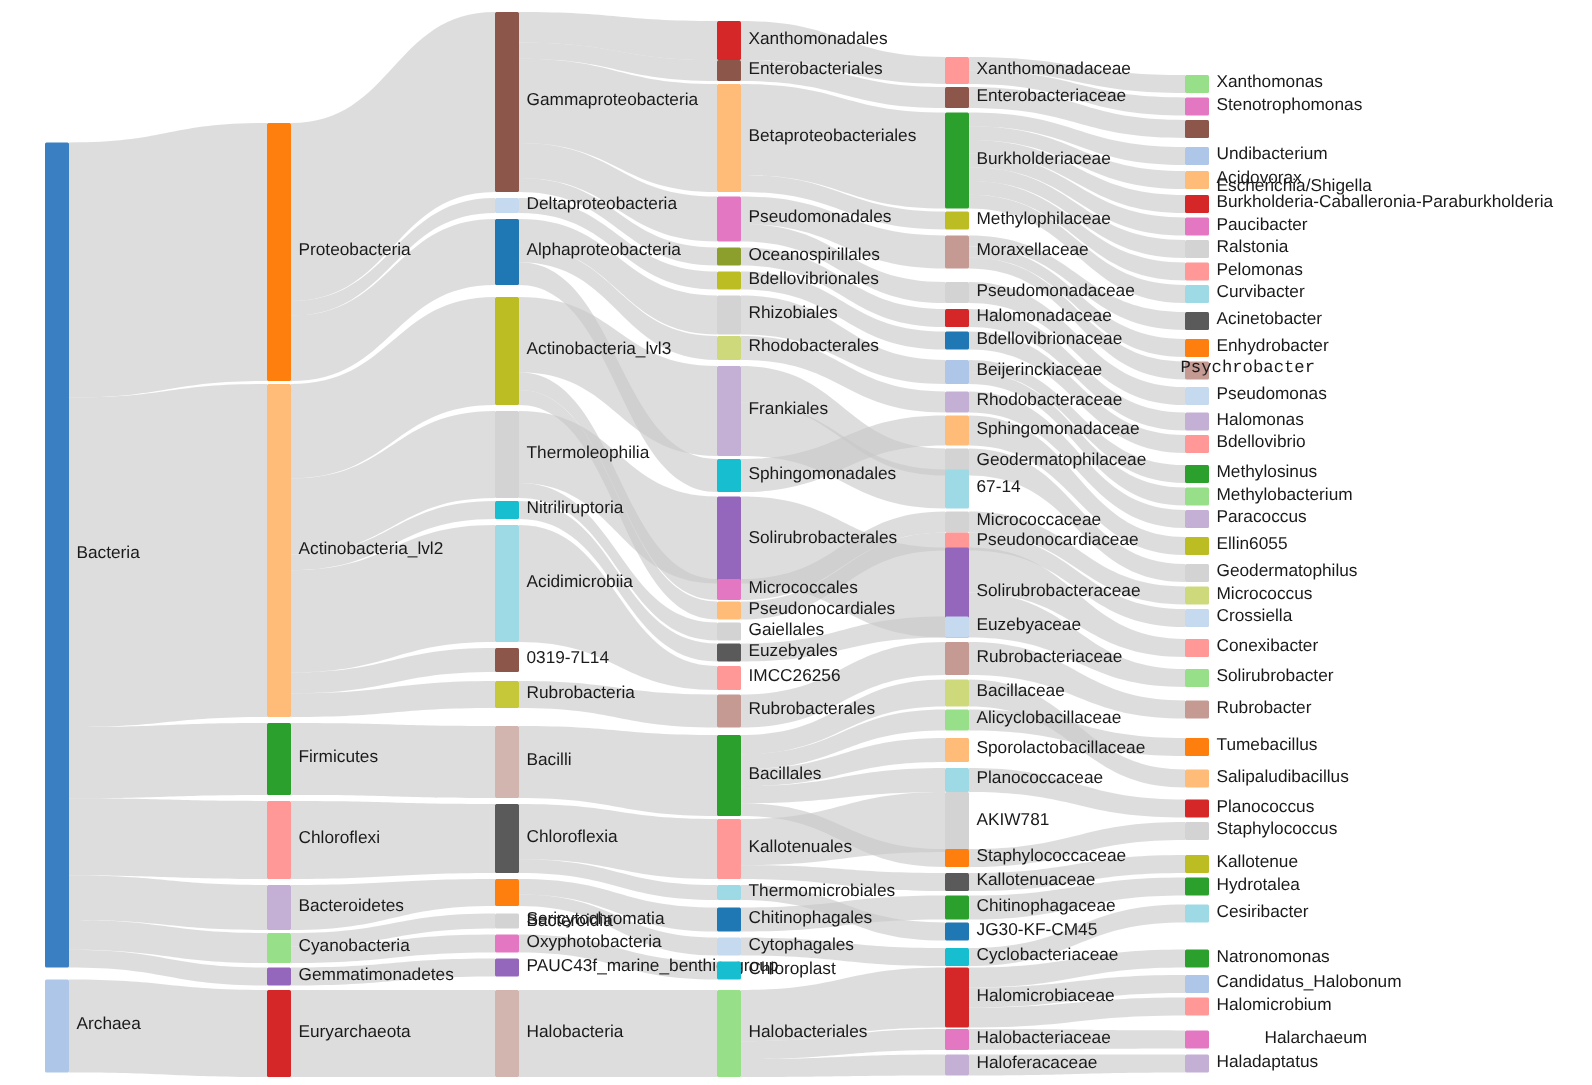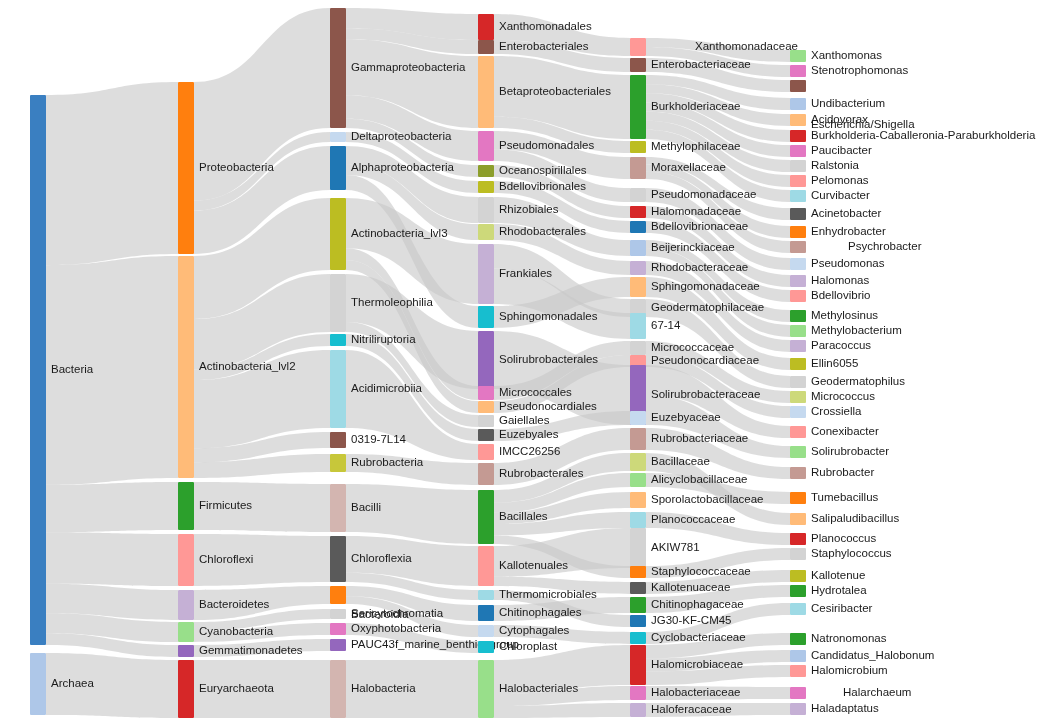--- a/index.html
+++ b/index.html
@@ -329,21 +329,21 @@
       <div class="node">
         <div class="node-rect" style="left: 478px; top: 641px; width: 16px; height: 12px; background: rgb(23, 190, 207);"></div>
         <div class="node-label" style="left: 499px; top: 640px;">Chloroplast</div>
       </div>
       <div class="node">
         <div class="node-rect" style="left: 478px; top: 660px; width: 16px; height: 58px; background: rgb(152, 223, 138);"></div>
         <div class="node-label" style="left: 499px; top: 682px;">Halobacteriales</div>
       </div>
       <div class="node">
         <div class="node-rect" style="left: 630px; top: 38px; width: 16px; height: 18px; background: rgb(255, 152, 150);"></div>
-        <div class="node-label" style="left: 651px; top: 40px; margin-left: 44px;">Xanthomonadaceae</div>
+        <div class="node-label" style="left: 651px; top: 40px;">Xanthomonadaceae</div>
       </div>
       <div class="node">
         <div class="node-rect" style="left: 630px; top: 58px; width: 16px; height: 14px; background: rgb(140, 86, 75);"></div>
         <div class="node-label" style="left: 651px; top: 58px;">Enterobacteriaceae</div>
       </div>
       <div class="node">
         <div class="node-rect" style="left: 630px; top: 75px; width: 16px; height: 64px; background: rgb(44, 160, 44);"></div>
         <div class="node-label" style="left: 651px; top: 100px; text-align: center;">Burkholderiaceae</div>
       </div>
       <div class="node">
@@ -501,21 +501,21 @@
       <div class="node">
         <div class="node-rect" style="left: 790px; top: 208px; width: 16px; height: 12px; background: rgb(90, 90, 90);"></div>
         <div class="node-label" style="left: 811px; top: 207px;">Acinetobacter</div>
       </div>
       <div class="node">
         <div class="node-rect" style="left: 790px; top: 226px; width: 16px; height: 12px; background: rgb(255, 127, 14);"></div>
         <div class="node-label" style="left: 811px; top: 225px;">Enhydrobacter</div>
       </div>
       <div class="node">
         <div class="node-rect" style="left: 790px; top: 241px; width: 16px; height: 12px; background: rgb(196, 154, 147);"></div>
-        <div class="node-label" style="left: 848px; top: 240px;">Psychrobacter</div>
+        <div class="node-label" style="left: 787px; top: 240px; font-family: Liberation Mono, monospace;">Psychrobacter</div>
       </div>
       <div class="node">
         <div class="node-rect" style="left: 790px; top: 258px; width: 16px; height: 12px; background: rgb(197, 217, 239);"></div>
         <div class="node-label" style="left: 811px; top: 257px;">Pseudomonas</div>
       </div>
       <div class="node">
         <div class="node-rect" style="left: 790px; top: 275px; width: 16px; height: 12px; background: rgb(197, 176, 213);"></div>
         <div class="node-label" style="left: 811px; top: 274px;">Halomonas</div>
       </div>
       <div class="node">

